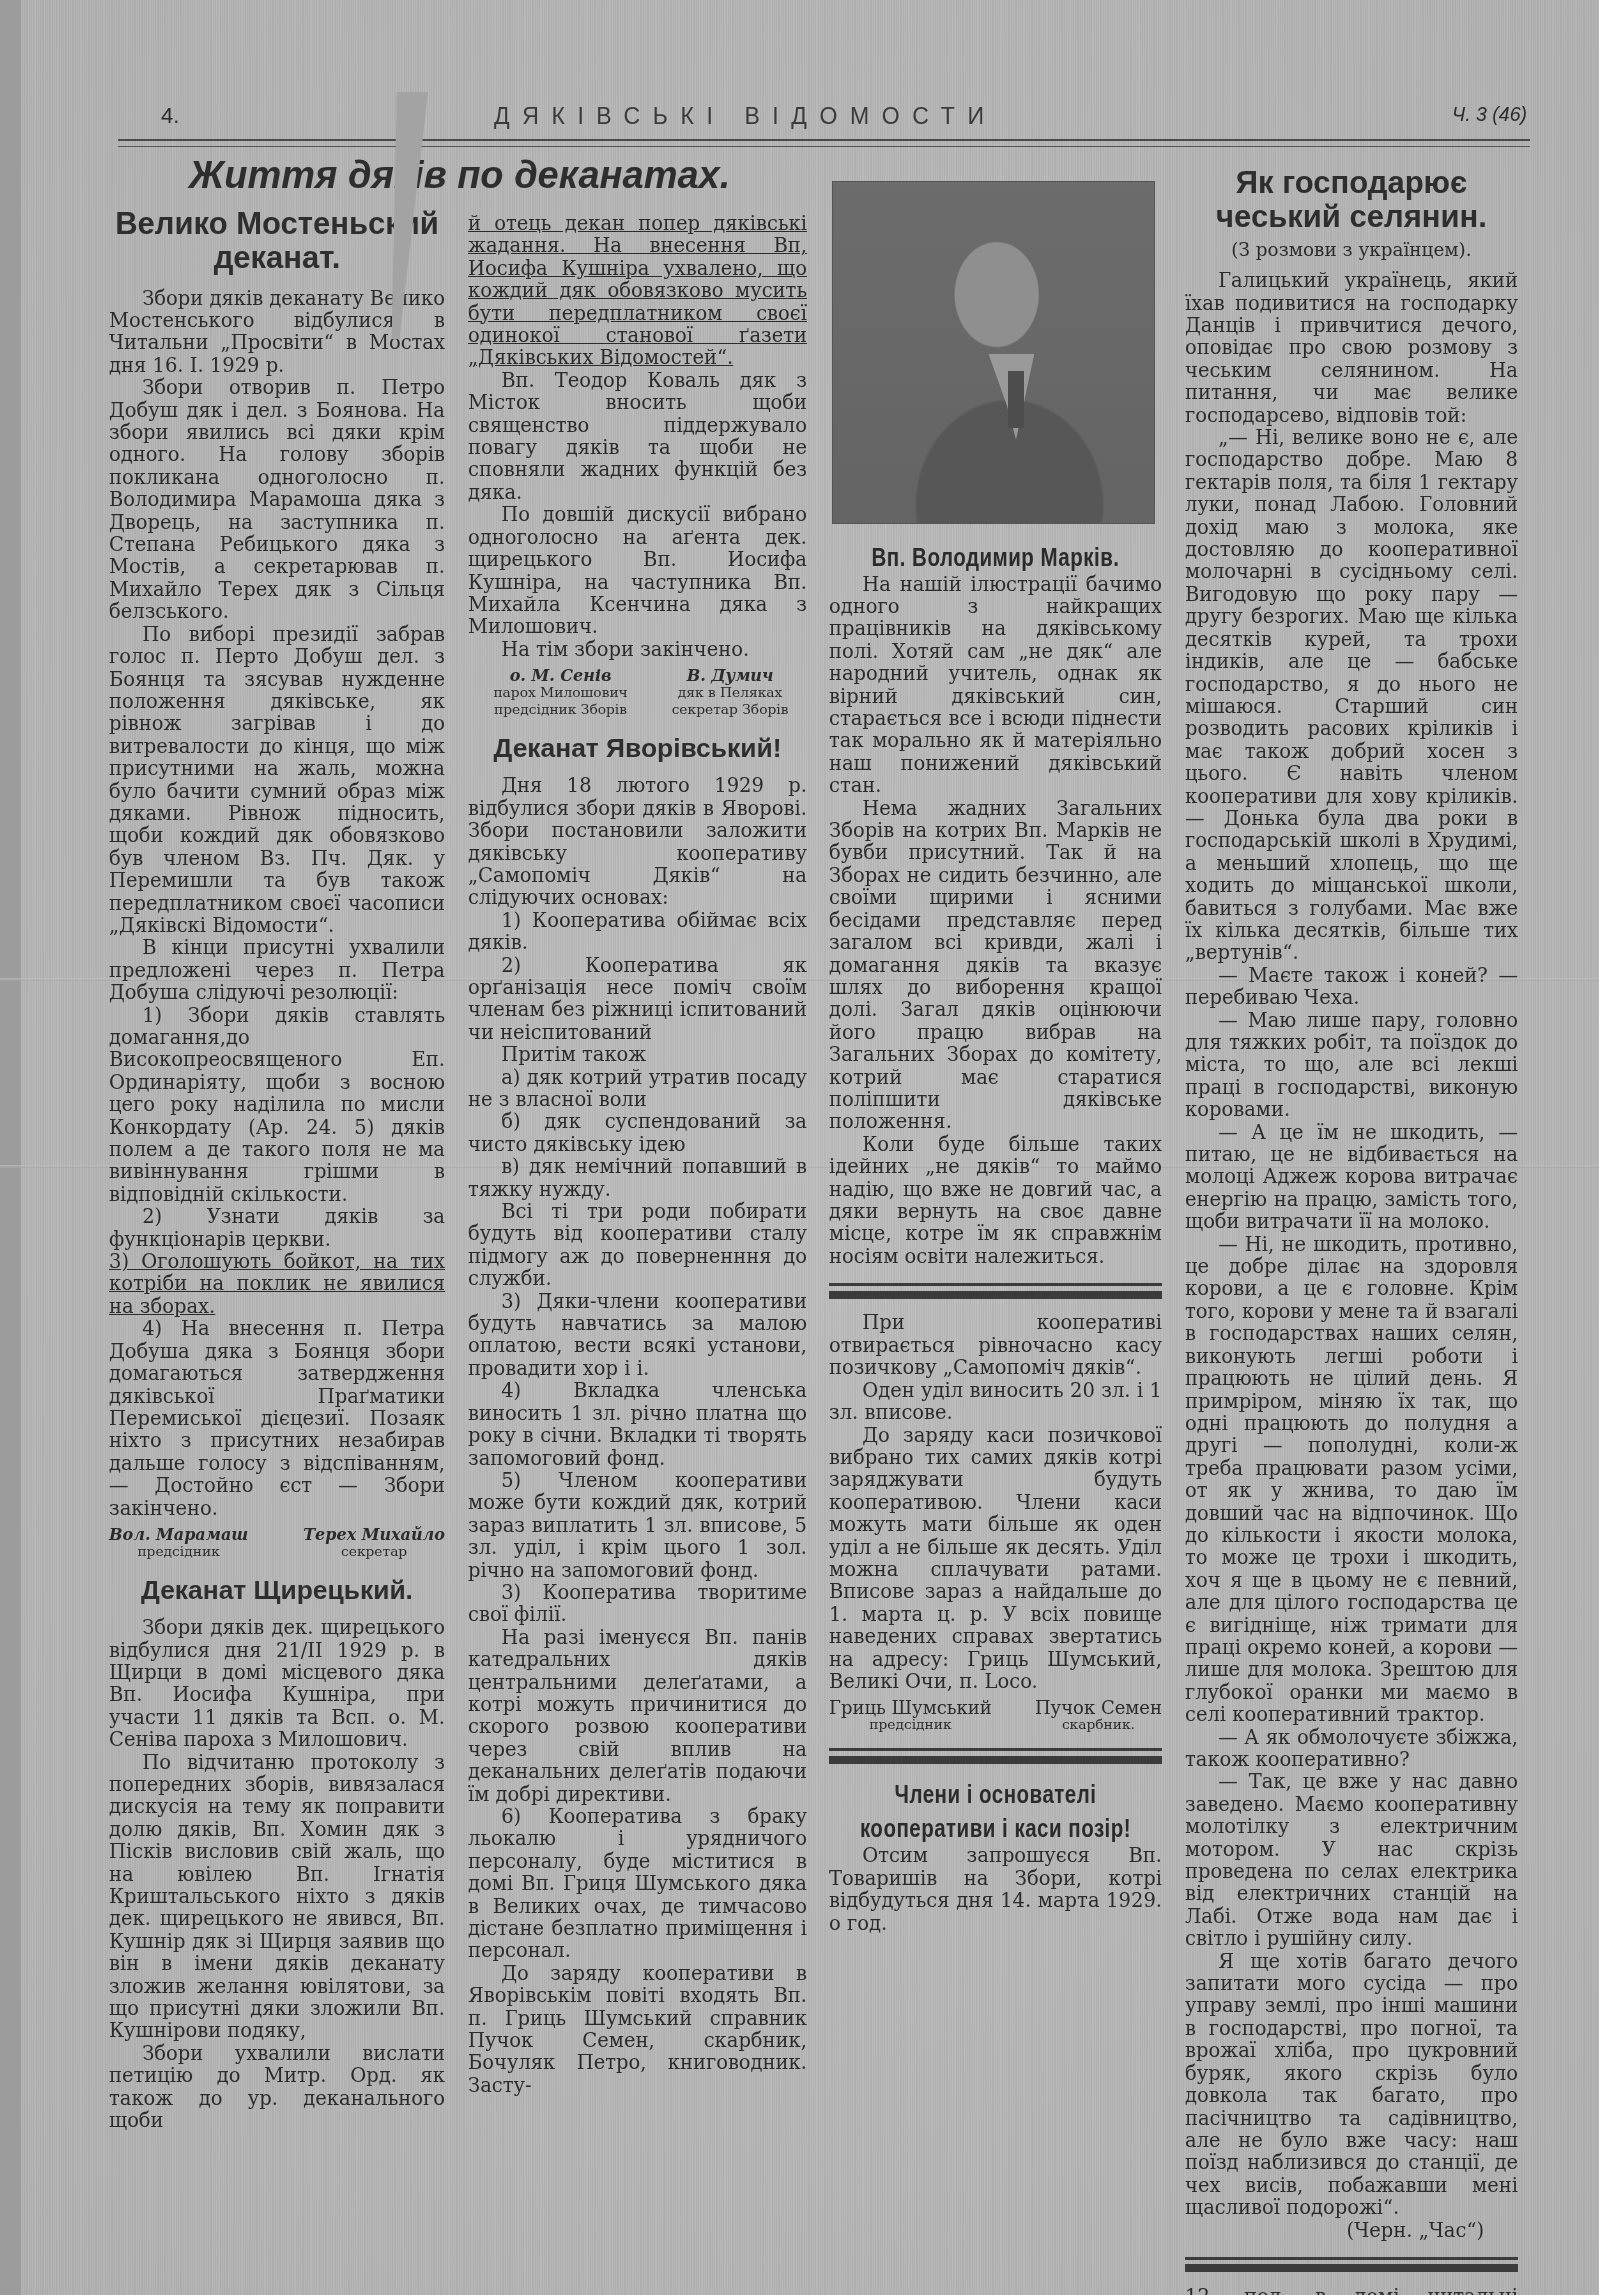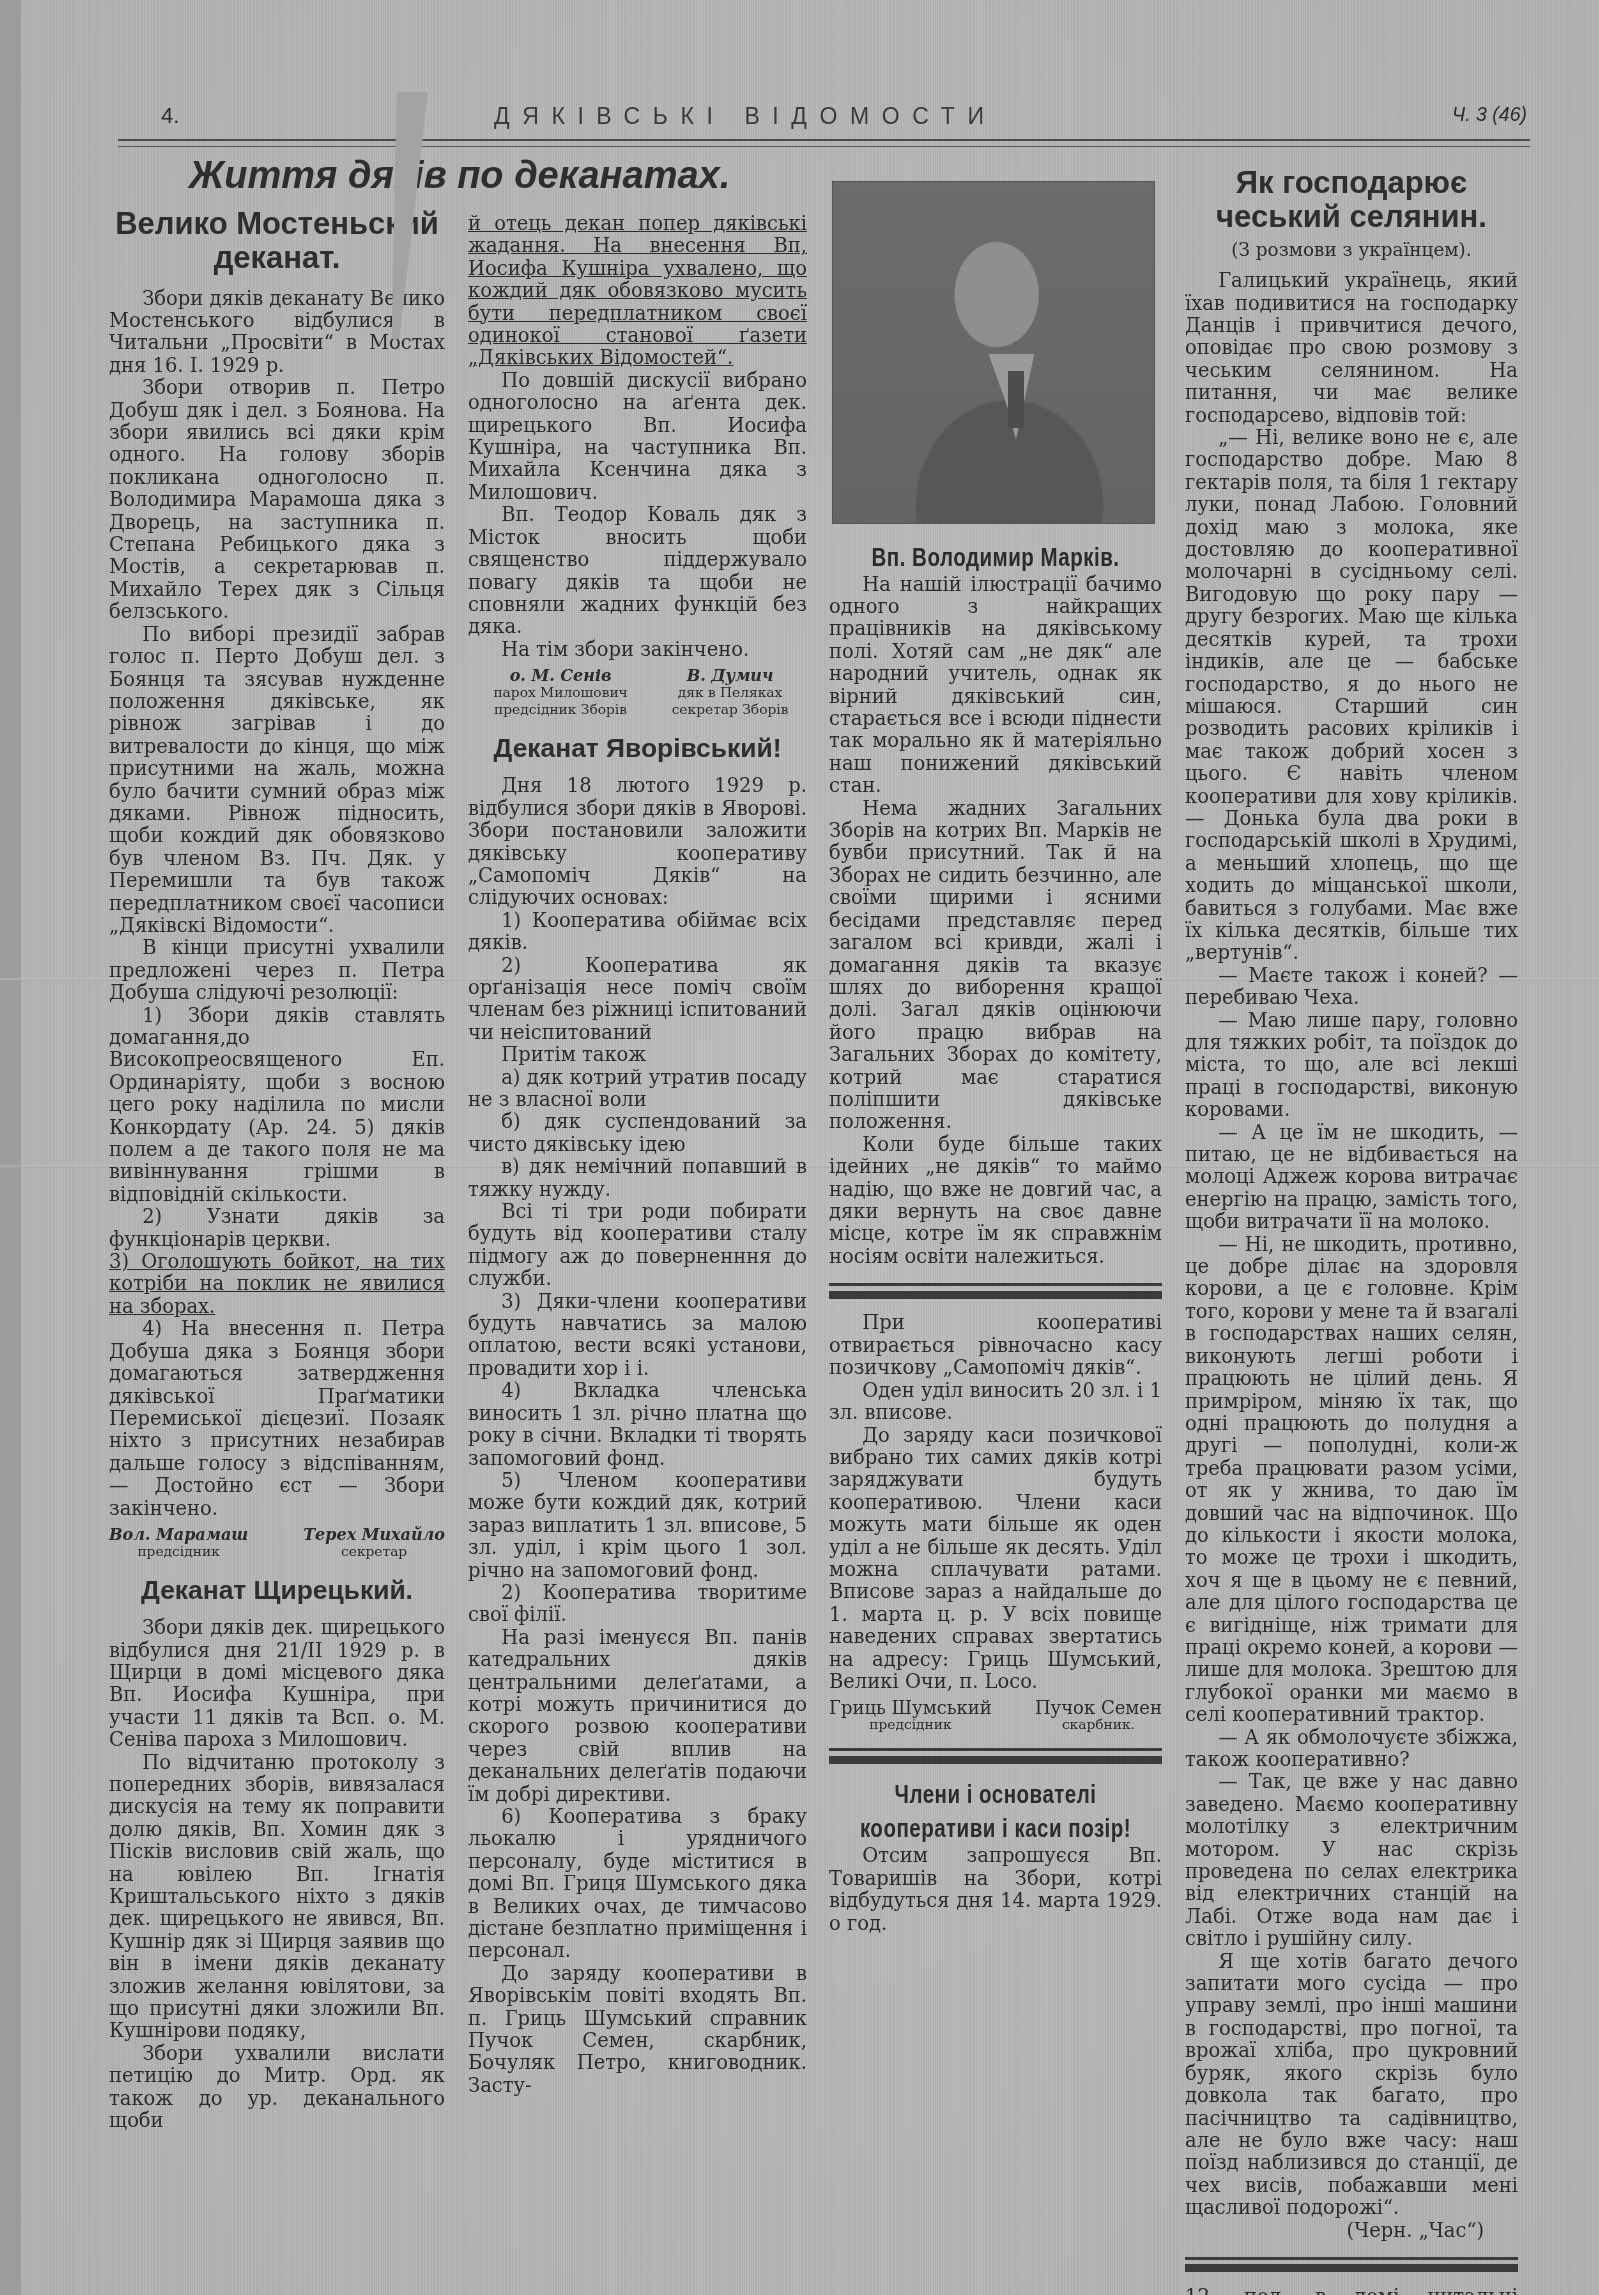--- a/index.html
+++ b/index.html
@@ -108,22 +108,22 @@
       </div>
     </div>
     <div class="h-sect h-mid">Деканат Щирецький.</div>
     <p>Збори дяків дек. щирецького відбулися дня 21/ІІ 1929 р. в Щирци в домі місцевого дяка Вп. Иосифа Кушніра, при участи 11 дяків та Всп. о. М. Сеніва пароха з Милошович.</p>
     <p>По відчитаню протоколу з попередних зборів, вивязалася дискусія на тему як поправити долю дяків, Вп. Хомин дяк з Пісків висловив свій жаль, що на ювілею Вп. Ігнатія Криштальського ніхто з дяків дек. щирецького не явився, Вп. Кушнір дяк зі Щирця заявив що він в імени дяків деканату зложив желання ювілятови, за що присутні дяки зложили Вп. Кушнірови подяку,</p>
     <p>Збори ухвалили вислати петицію до Митр. Орд. як також до ур. деканального щоби</p>
   </div>
 
   <div class="col c2">
     <p class="ni">й отець декан попер дяківські жадання. На внесення Вп, Иосифа Кушніра ухвалено, що кождий дяк обовязково мусить бути передплатником своєї одинокої станової ґазети „Дяківських Відомостей“.</p>
+    <p>Вп. Теодор Коваль дяк з Місток вносить щоби священство піддержувало повагу дяків та щоби не сповняли жадних функцій без дяка.</p>
     <p>По довшій дискусії вибрано одноголосно на аґента дек. щирецького Вп. Иосифа Кушніра, на частупника Вп. Михайла Ксенчина дяка з Милошович.</p>
-    <p>Вп. Теодор Коваль дяк з Місток вносить щоби священство піддержувало повагу дяків та щоби не сповняли жадних функцій без дяка.</p>
     <p>На тім збори закінчено.</p>
     <div class="sig">
       <div class="s">
         <div class="nm">о. М. Сенів</div>
         <div class="rl">парох Милошович предсідник Зборів</div>
       </div>
       <div class="s">
         <div class="nm">В. Думич</div>
         <div class="rl">дяк в Пеляках секретар Зборів</div>
       </div>
@@ -133,21 +133,21 @@
     <p>1) Кооператива обіймає всіх дяків.</p>
     <p>2) Кооператива як орґанізація несе поміч своїм членам без ріжниці іспитований чи неіспитований</p>
     <p>Притім також</p>
     <p>а) дяк котрий утратив посаду не з власної воли</p>
     <p>б) дяк суспендований за чисто дяківську ідею</p>
     <p>в) дяк немічний попавший в тяжку нужду.</p>
     <p>Всі ті три роди побирати будуть від кооперативи сталу підмогу аж до поверненння до служби.</p>
     <p>3) Дяки-члени кооперативи будуть навчатись за малою оплатою, вести всякі установи, провадити хор і і.</p>
     <p>4) Вкладка членська виносить 1 зл. річно платна що року в січни. Вкладки ті творять запомоговий фонд.</p>
     <p>5) Членом кооперативи може бути кождий дяк, котрий зараз виплатить 1 зл. вписове, 5 зл. уділ, і крім цього 1 зол. річно на запомоговий фонд.</p>
-    <p>2) Кооператива творитиме свої філії.</p>
+    <p>3) Кооператива творитиме свої філії.</p>
     <p>На разі іменуєся Вп. панів катедральних дяків центральними делеґатами, а котрі можуть причинитися до скорого розвою кооперативи через свій вплив на деканальних делеґатів подаючи їм добрі директиви.</p>
     <p>6) Кооператива з браку льокалю і урядничого персоналу, буде міститися в домі Вп. Гриця Шумського дяка в Великих очах, де тимчасово дістане безплатно приміщення і персонал.</p>
     <p>До заряду кооперативи в Яворівськім повіті входять Вп. п. Гриць Шумський справник Пучок Семен, скарбник, Бочуляк Петро, книговодник. Засту-</p>
   </div>
 
   <div class="col c3">
     <div class="photo" title="portrait-photo">
       <div class="collar"></div>
       <div class="tie"></div>
     </div>

